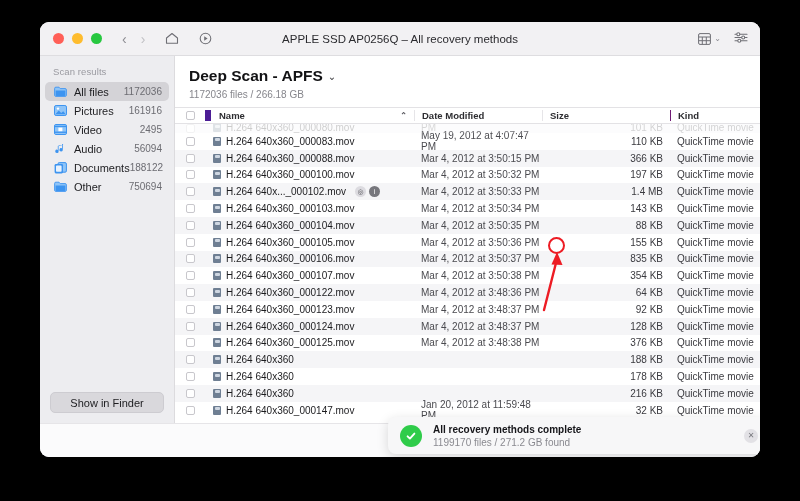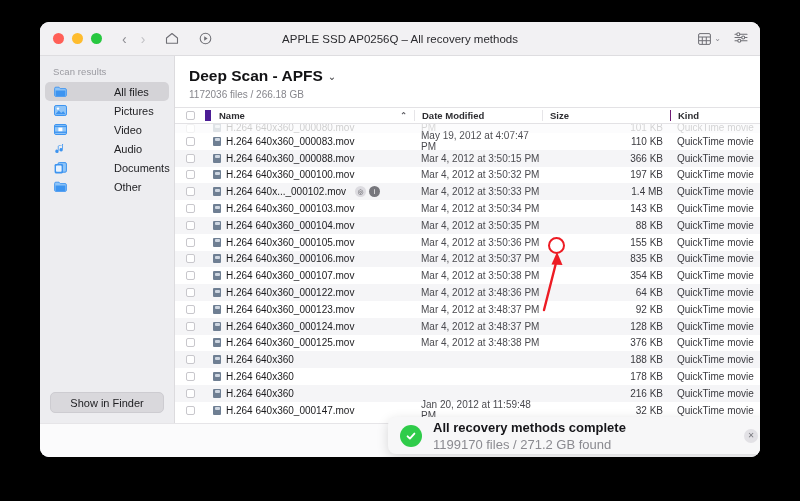--- a/index.html
+++ b/index.html
@@ -77,21 +77,21 @@
   }
   #sb-title {
     font-size: 9.5px; color: #9a9aa0;
     padding: 2px 8px 5px 13px; letter-spacing: .1px;
   }
   .sb-item {
     height: 19px; margin: 0 5px;
     display: flex; align-items: center;
     padding: 0 7px 0 8px;
     border-radius: 5px;
-    font-size: 11px; color: #1d1d20; gap: 40px;
+    font-size: 11px; color: #1d1d20;
   }
   .sb-item.active { background: #d4d3d7; }
   .sb-ico { width: 14px; height: 13px; flex: 0 0 14px; margin-right: 7px;
             display: flex; align-items: center; justify-content: center; }
   .sb-label { flex: 1; white-space: nowrap; }
   .sb-count { font-size: 10px; color: #6c6c72; }
 
   #sb-spacer { flex: 1; }
   #showfinder-wrap {
     padding: 8px 10px 10px 10px;
@@ -181,22 +181,22 @@
     display: flex; align-items: center; padding: 0 10px 0 12px;
     z-index: 40;
   }
   #toast-check {
     width: 22px; height: 22px; flex: 0 0 22px; border-radius: 50%;
     background: #2fcc4a; color: #fff;
     display: flex; align-items: center; justify-content: center;
     font-size: 12px; margin-right: 11px;
   }
   #toast-txt { flex: 1; min-width: 0; }
-  #toast-title { font-size: 13px; font-weight: bold; color: #16161a; }
-  #toast-sub { font-size: 13px; color: #8a8a90; margin-top: 2px; }
+  #toast-title { font-size: 10px; font-weight: bold; color: #16161a; }
+  #toast-sub { font-size: 10px; color: #8a8a90; margin-top: 2px; }
   #toast-close {
     width: 14px; height: 14px; border-radius: 50%;
     background: #e2e1e5; color: #78787e;
     font-size: 8px; display: flex; align-items: center; justify-content: center;
     cursor: pointer;
   }
 
   
   #footer {
     height: 34px; flex: 0 0 34px;

